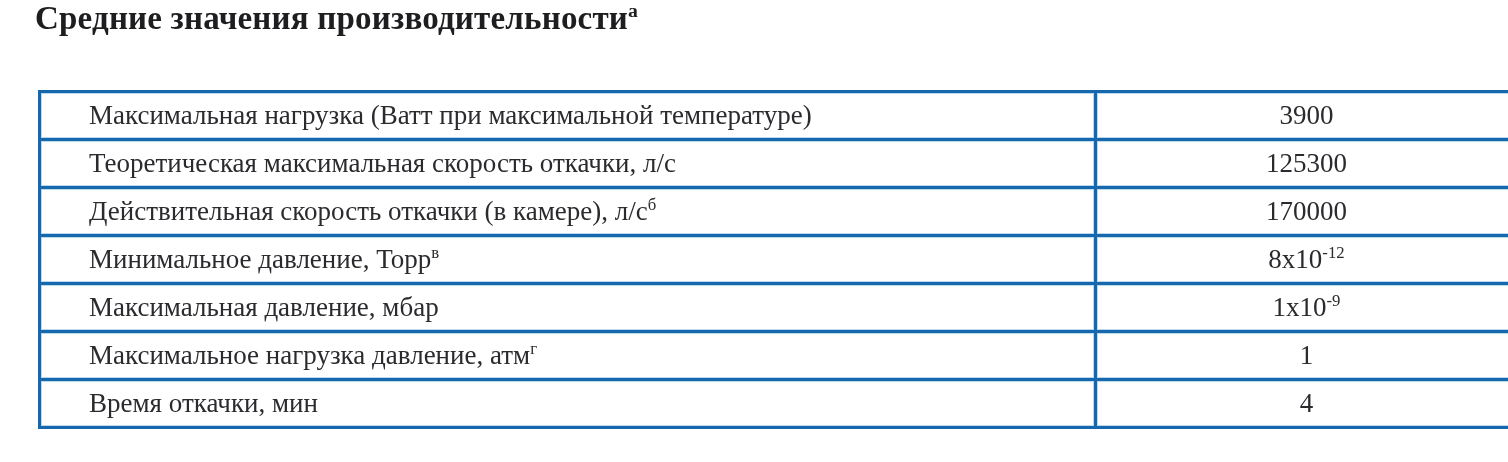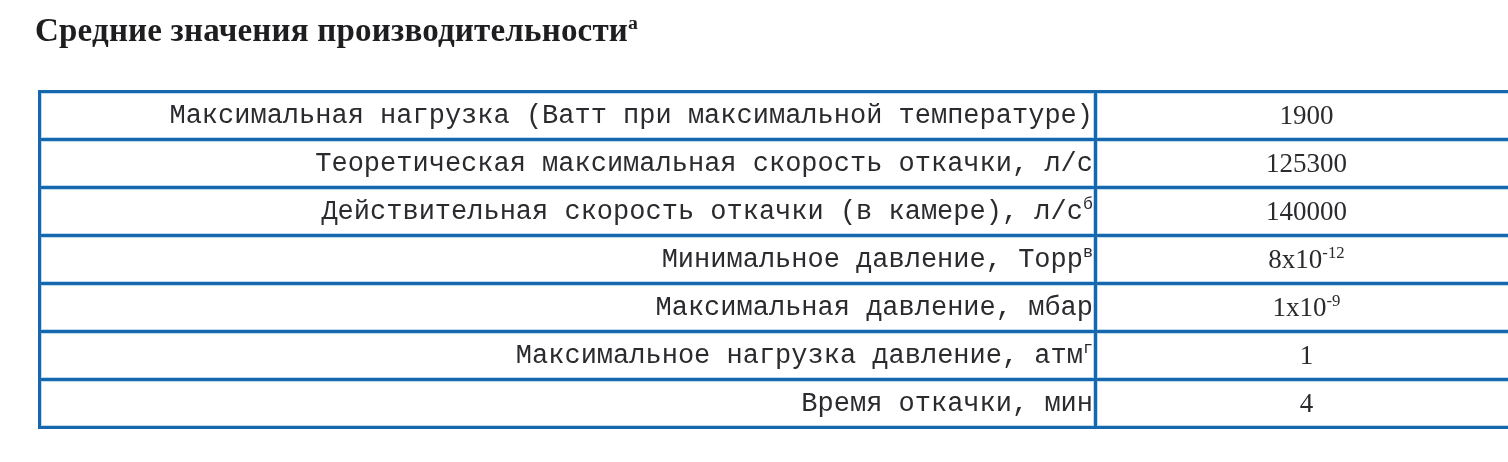--- a/index.html
+++ b/index.html
@@ -14,21 +14,21 @@
   }
   .page {
     position: relative;
     width: 1508px;
     height: 462px;
     background: #ffffff;
   }
   .page-title {
     position: absolute;
     left: 35px;
-    top: 12px;
+    top: 0;
     font-size: 33px;
     font-weight: bold;
     color: #1e1d20;
     letter-spacing: 0.2px;
     white-space: nowrap;
   }
   .page-title sup {
     font-size: 60%;
     line-height: 0;
     vertical-align: super;
@@ -47,23 +47,22 @@
     box-shadow: 0 0 0 1px #bcd9ee inset;
     height: 43px;
     font-size: 27px;
     color: #2b2a2e;
     background: #ffffff;
     overflow: hidden;
     white-space: nowrap;
   }
   td.label-cell {
     width: 1004px;
-    text-align: right;
+    text-align: left;
     padding-left: 48px;
-    font-family: Liberation Mono, monospace;
   }
   td.value-cell {
     width: 407px;
     text-align: center;
     padding: 0 6px;
   }
   td sup {
     font-size: 62%;
     line-height: 0;
     vertical-align: super;
@@ -73,29 +72,29 @@
 <body>
 
 <div class="page">
 
   <div class="page-title"><span>Средние значения производительности</span><sup>а</sup></div>
 
   <table class="perf-table">
     <tbody>
       <tr>
         <td class="label-cell"><span>Максимальная нагрузка (Ватт при максимальной температуре)</span><sup></sup></td>
-        <td class="value-cell"><span>1900</span><sup></sup></td>
+        <td class="value-cell"><span>3900</span><sup></sup></td>
       </tr>
       <tr>
         <td class="label-cell"><span>Теоретическая максимальная скорость откачки, л/с</span><sup></sup></td>
         <td class="value-cell"><span>125300</span><sup></sup></td>
       </tr>
       <tr>
         <td class="label-cell"><span>Действительная скорость откачки (в камере), л/с</span><sup>б</sup></td>
-        <td class="value-cell"><span>140000</span><sup></sup></td>
+        <td class="value-cell"><span>170000</span><sup></sup></td>
       </tr>
       <tr>
         <td class="label-cell"><span>Минимальное давление, Торр</span><sup>в</sup></td>
         <td class="value-cell"><span>8x10</span><sup>-12</sup></td>
       </tr>
       <tr>
         <td class="label-cell"><span>Максимальная давление, мбар</span><sup></sup></td>
         <td class="value-cell"><span>1x10</span><sup>-9</sup></td>
       </tr>
       <tr>

